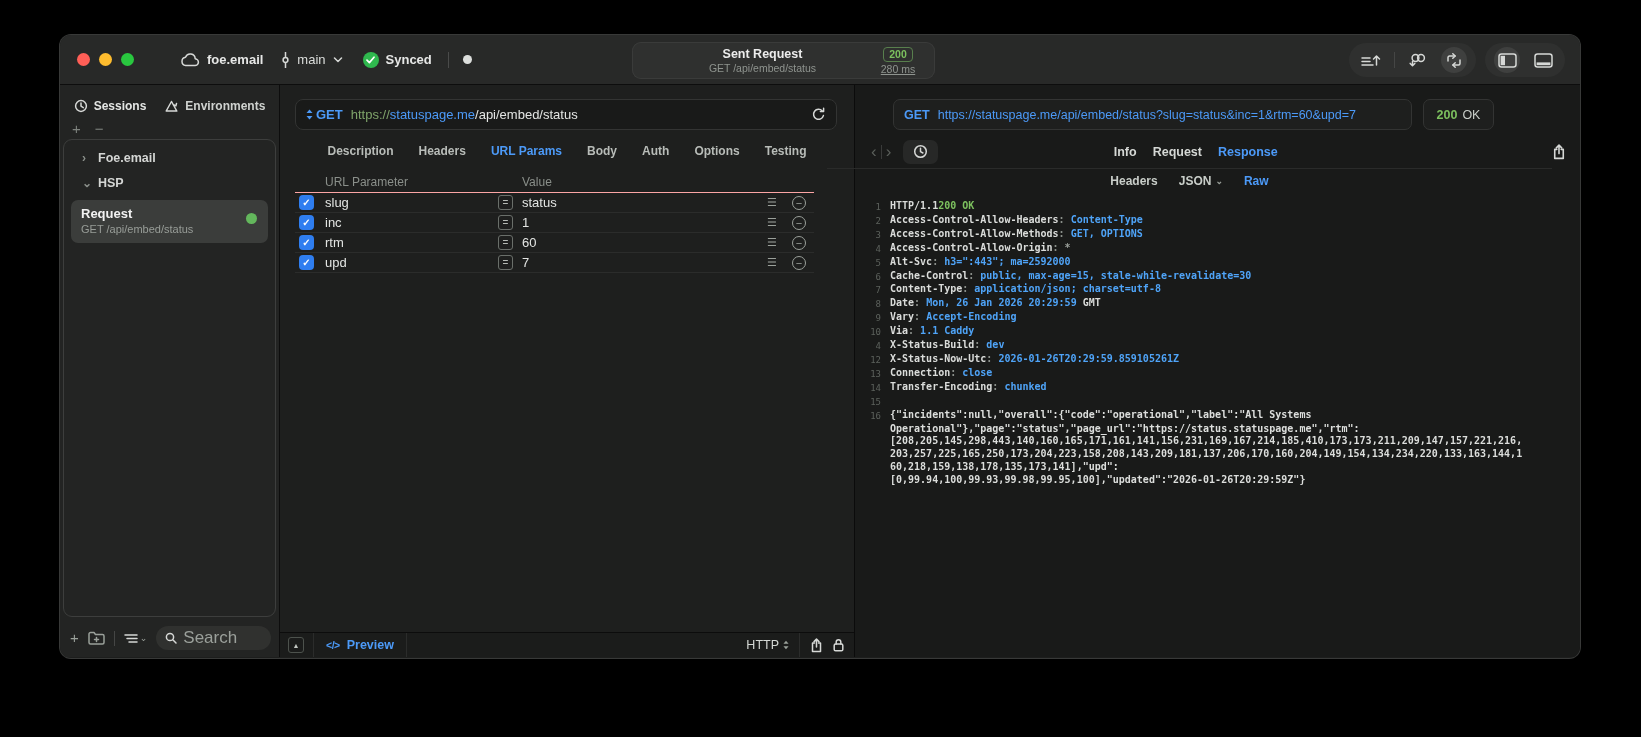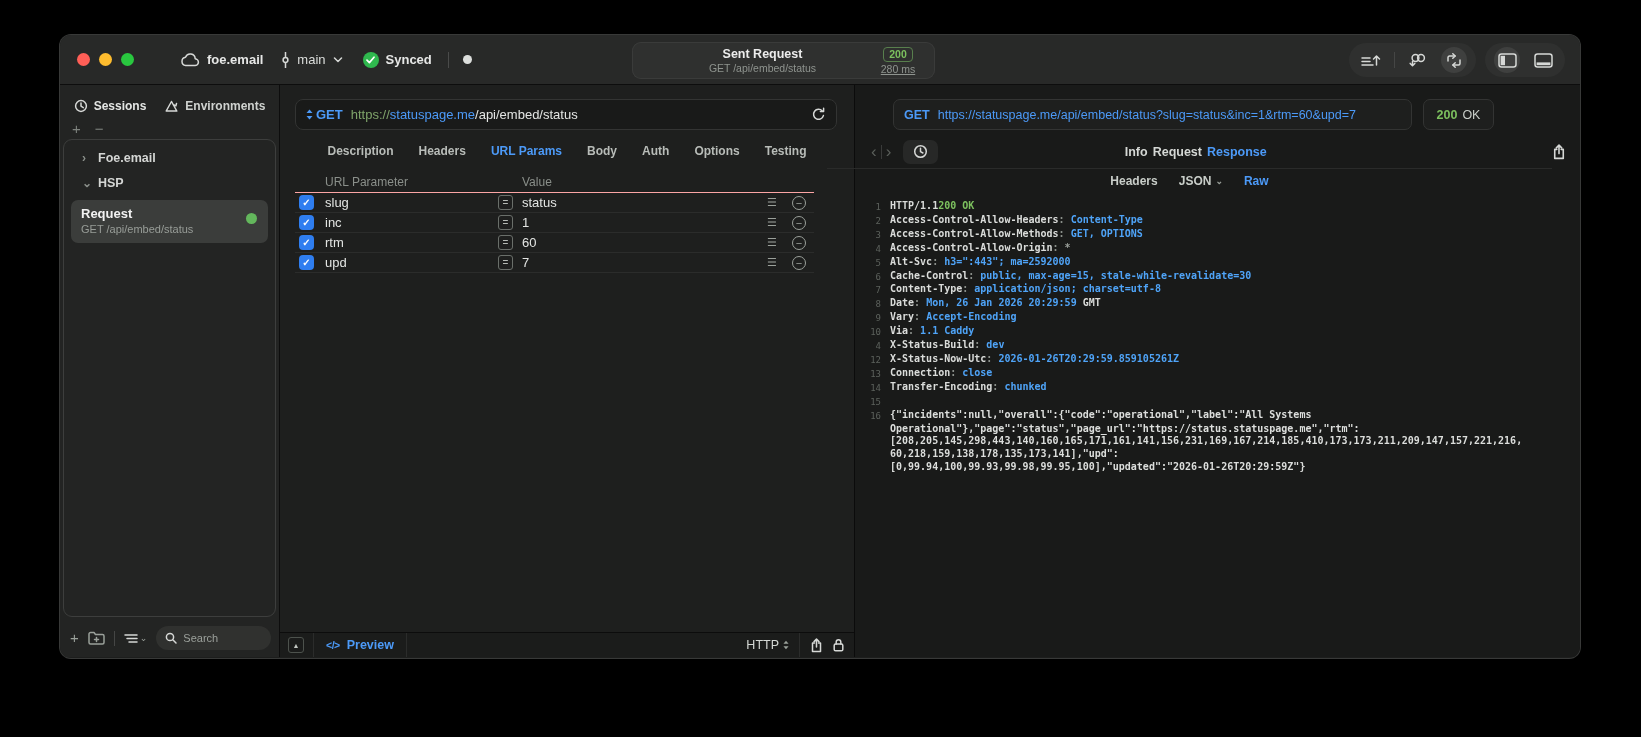--- a/index.html
+++ b/index.html
@@ -56,21 +56,21 @@
   .tree-item .chev{ color:#8b908b; font-size:12px; width:8px; }
   .req-item{ position:relative; margin:10px 7px 0 7px; background:#3b3d3b; border-radius:7px; padding:6px 10px 7px 10px; }
   .ri-title{ font-size:13px; font-weight:bold; color:#f2f2f2; line-height:16px; }
   .ri-sub{ font-size:11px; color:#989d98; line-height:14px; }
   .ri-dot{ position:absolute; right:11px; top:13px; width:11px; height:11px; border-radius:50%; background:#63b75c; }
   .side-bottom{ height:34px; display:flex; align-items:center; gap:9px; padding:0 8px 4px 10px; }
   .sb-glyph{ color:#9aa09a; font-size:15px; line-height:12px; }
   .sb-div{ width:1px; height:15px; background:#454645; }
   .sort-wrap{ display:flex; align-items:center; gap:2px; color:#9aa09a; font-size:9px; }
   .search-pill{ flex:1; height:24px; background:#30312f; border-radius:12px; display:flex; align-items:center; gap:6px; padding:0 9px; }
-  .search-pill span{ color:#9ba09b; font-size:11px; }
+  .search-pill span{ color:#9ba09b; font-size:17px; }
 
   
   .url-row{ padding:14px 17px 4px 15px; }
   .url-bar{ height:31px; background:#191a19; border:1px solid #333433; border-radius:8px;
             display:flex; align-items:center; padding:0 10px; gap:8px; font-size:13px; }
   .method{ display:flex; align-items:center; gap:3px; color:var(--accent,#4c9af8); font-weight:bold; }
   .url-text{ white-space:nowrap; }
   .url-text .scheme{ color:#7fa46a; }
   .url-text .host{ color:var(--accent,#4c9af8); }
   .url-text .path{ color:#e4e6e4; }
@@ -109,21 +109,21 @@
              display:flex; align-items:center; gap:8px; padding:0 10px; font-size:12.5px; color:var(--accent,#4c9af8);
              white-space:nowrap; overflow:hidden; }
   .resp-status{ width:71px; height:31px; border:1px solid #333433; border-radius:7px; background:#1e1f1e;
                 display:flex; align-items:center; justify-content:center; gap:5px; font-size:12.5px; }
   .resp-status b{ color:var(--green,#7cc05e); }
   .resp-status span{ color:#c9cec9; }
   .resp-toolbar{ position:relative; height:33px; display:flex; align-items:center; padding:0 14px 0 12px; }
   .nav{ color:#5a5f5a; font-size:17px; line-height:14px; padding:0 4px; }
   .navdiv{ width:1px; height:14px; background:#3a3b3a; }
   .clock-btn{ width:35px; height:24px; border-radius:7px; background:#272827; display:flex; align-items:center; justify-content:center; margin-left:8px; }
-  .resp-tabs{ position:absolute; left:47%; transform:translateX(-50%); display:flex; gap:5px; }
+  .resp-tabs{ position:absolute; left:47%; transform:translateX(-50%); display:flex; gap:16px; }
   .vtab{ font-size:12.5px; font-weight:bold; color:#d5d8d5; }
   .vtab.active{ color:var(--accent,#4c9af8); }
   .share-btn{ margin-left:auto; display:flex; }
   .resp-subtabs{ height:25px; border-top:1px solid #2a2b2a; display:flex; justify-content:center; align-items:center; gap:21px; transform:translateX(-28px); }
   .stab{ font-size:12px; font-weight:bold; color:#c9cec9; display:flex; align-items:center; gap:4px; }
   .stab.active{ color:var(--accent,#4c9af8); }
   .stab .dd{ font-size:9px; color:#9aa09a; }
 
   .code{ flex:1; padding:7px 6px 0 9px; font-family:"DejaVu Sans Mono", monospace; font-size:10px;
          line-height:12.9px; font-weight:bold; overflow:hidden; }
@@ -460,20 +460,21 @@
             <div class="cl"><span class="ln">9</span><span class="hn">Vary</span><span class="sep">: </span><span class="hv">Accept-Encoding</span></div>
             <div class="cl"><span class="ln">10</span><span class="hn">Via</span><span class="sep">: </span><span class="hv">1.1 Caddy</span></div>
             <div class="cl"><span class="ln">4</span><span class="hn">X-Status-Build</span><span class="sep">: </span><span class="hv">dev</span></div>
             <div class="cl"><span class="ln">12</span><span class="hn">X-Status-Now-Utc</span><span class="sep">: </span><span class="hv">2026-01-26T20:29:59.859105261Z</span></div>
             <div class="cl"><span class="ln">13</span><span class="hn">Connection</span><span class="sep">: </span><span class="hv">close</span></div>
             <div class="cl"><span class="ln">14</span><span class="hn">Transfer-Encoding</span><span class="sep">: </span><span class="hv">chunked</span></div>
             <div class="cl"><span class="ln">15</span></div>
             <div class="cl"><span class="ln">16</span><span class="jbody">{"incidents":null,"overall":{"code":"operational","label":"All Systems</span></div>
             <div class="cl"><span class="ln"></span><span class="jbody">Operational"},"page":"status","page_url":"https://status.statuspage.me","rtm":</span></div>
             <div class="cl"><span class="ln"></span><span class="jbody">[208,205,145,298,443,140,160,165,171,161,141,156,231,169,167,214,185,410,173,173,211,209,147,157,221,216,</span></div>
+            <div class="cl"><span class="ln"></span><span class="jbody">203,257,225,165,250,173,204,223,158,208,143,209,181,137,206,170,160,204,149,154,134,234,220,133,163,144,1</span></div>
             <div class="cl"><span class="ln"></span><span class="jbody">60,218,159,138,178,135,173,141],"upd":</span></div>
             <div class="cl"><span class="ln"></span><span class="jbody">[0,99.94,100,99.93,99.98,99.95,100],"updated":"2026-01-26T20:29:59Z"}</span></div>
           </div>
       </section>
 
     </div>
   </div>
 </div>
 
 </body></html>

